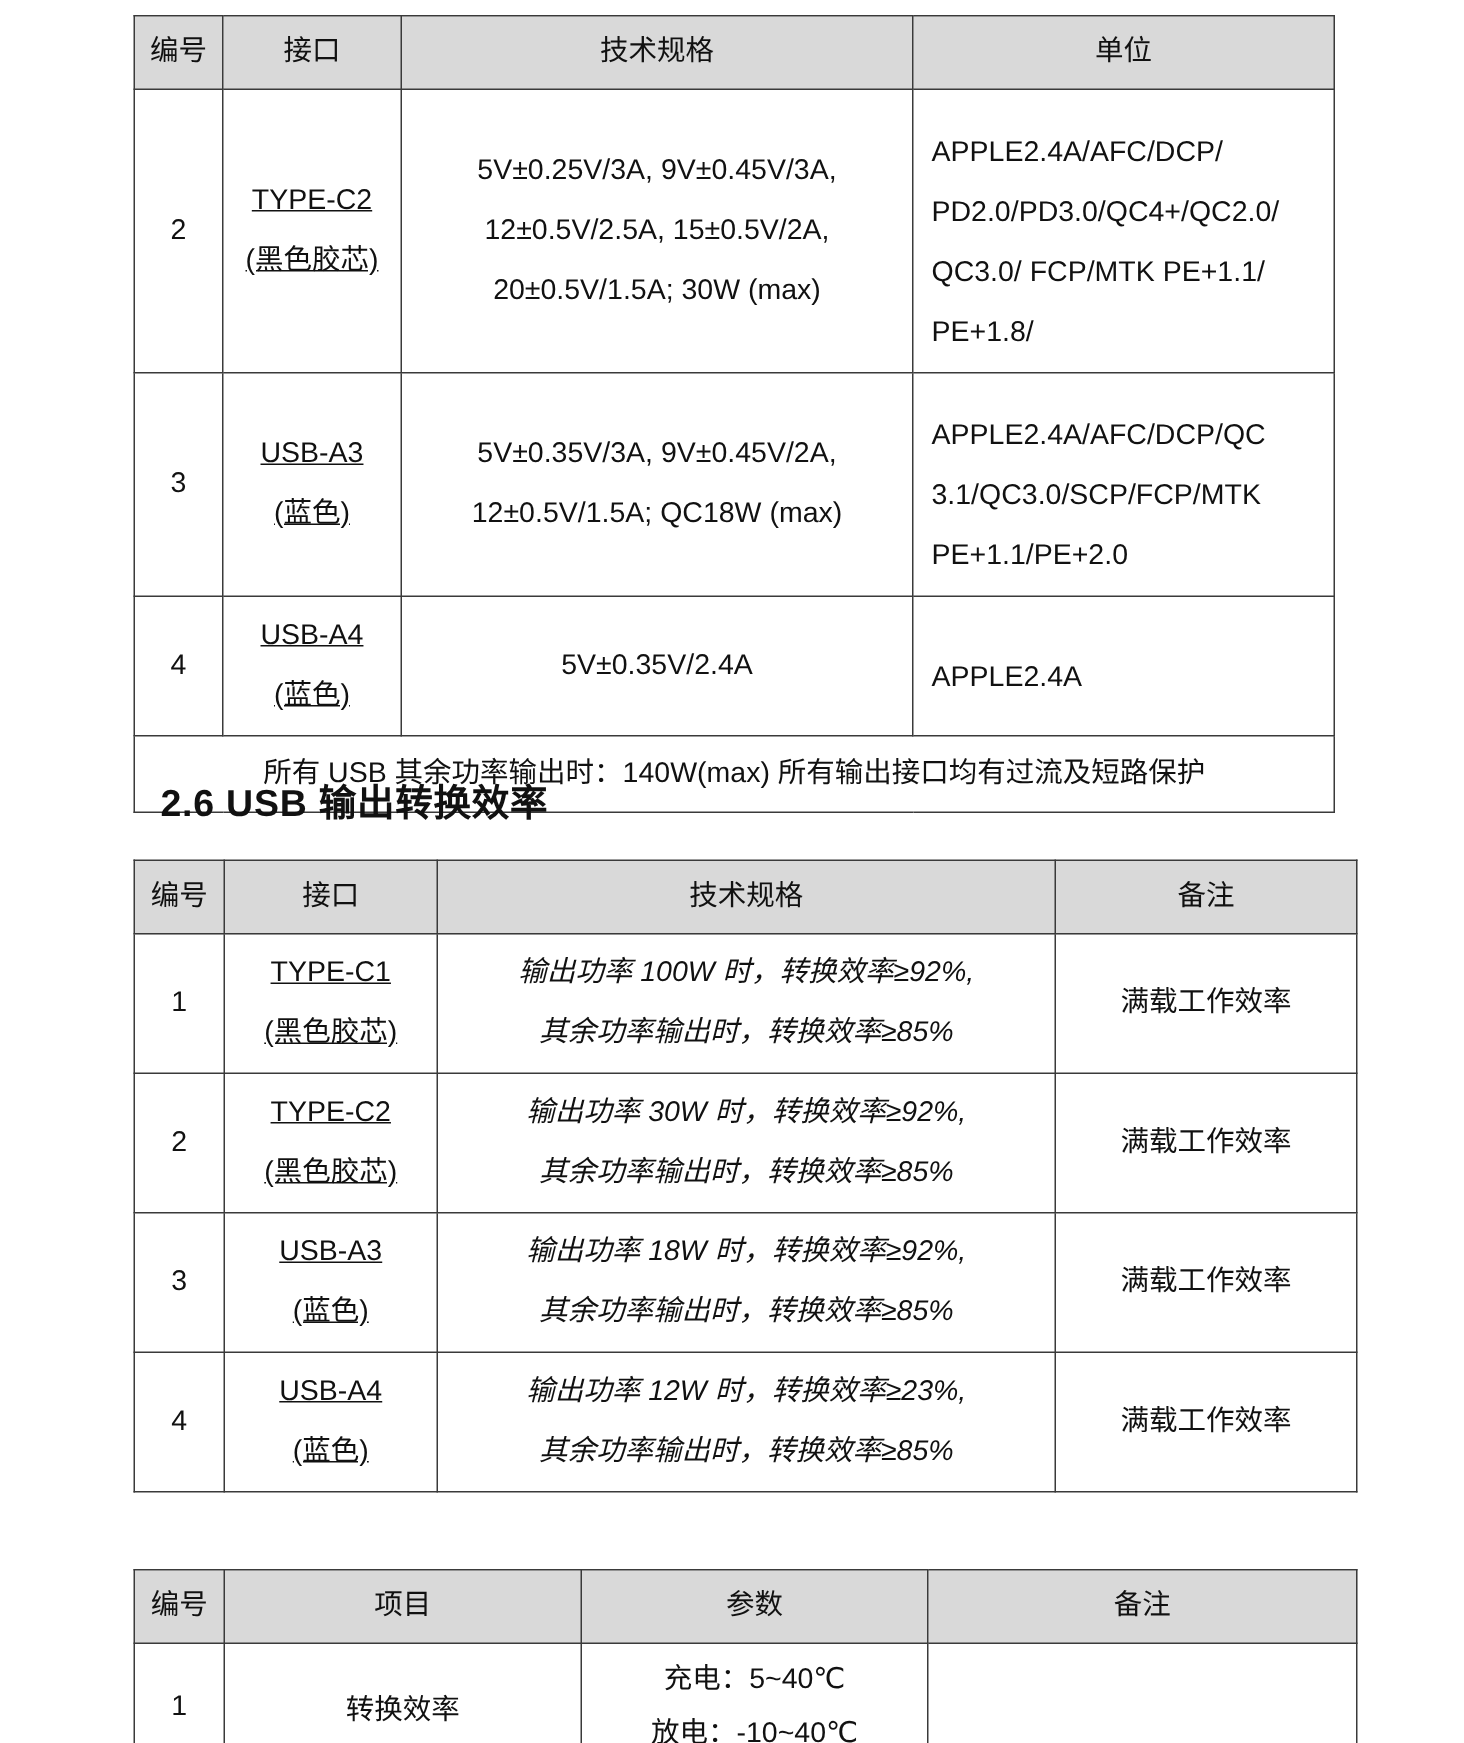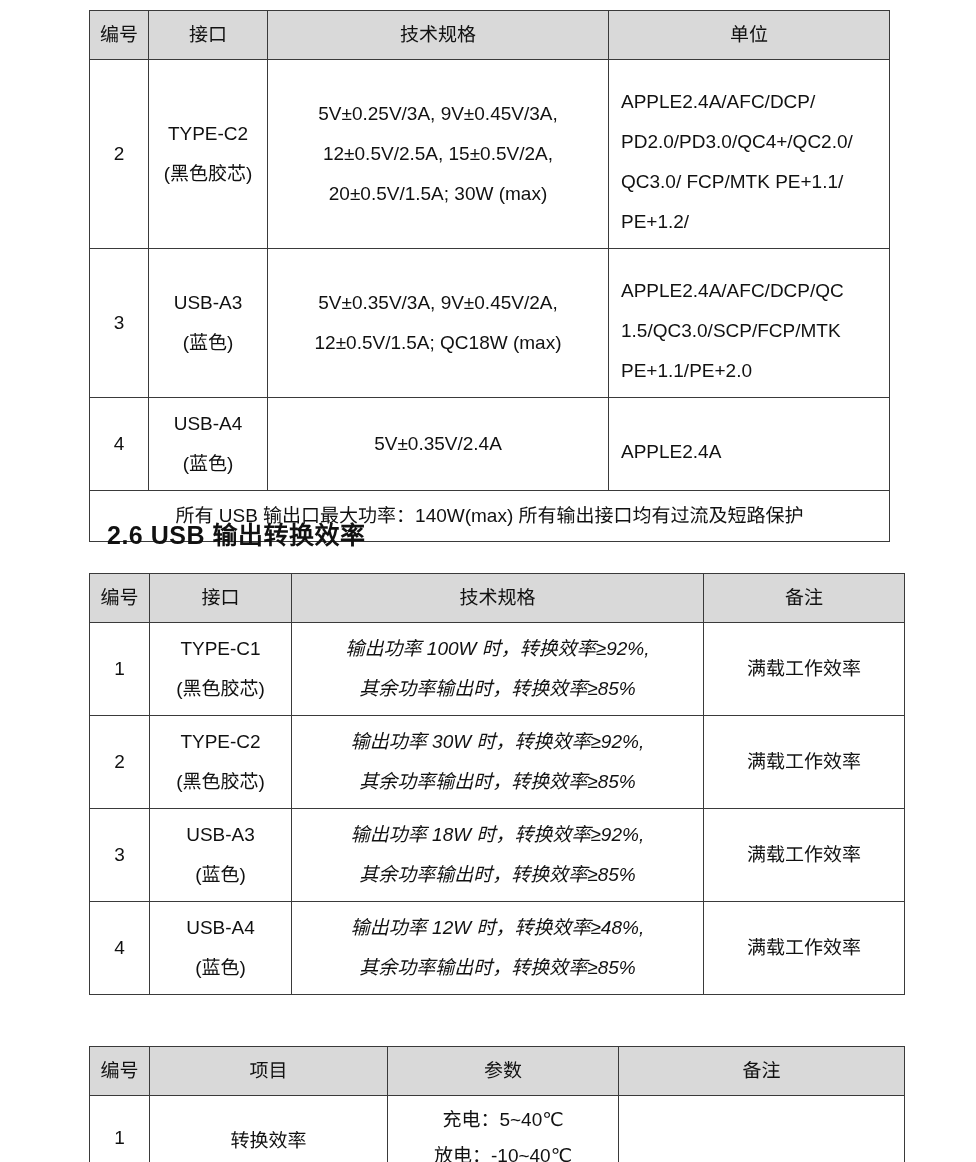--- a/index.html
+++ b/index.html
@@ -49,21 +49,21 @@
   }
   .num {
     text-align: center;
     font-size: 19px;
   }
   .iface {
     text-align: center;
     font-size: 19px;
     line-height: 40px;
   }
-  .iface .sub { display: block; }
+  .iface .sub { display: block; text-decoration: underline; }
   .specs {
     font-size: 19px;
     line-height: 40px;
     text-align: center;
   }
   .specs .ln { display: block; }
   .unit {
     font-size: 19px;
     line-height: 40px;
     text-align: left;
@@ -173,21 +173,21 @@
             <span class="ln">5V±0.25V/3A, 9V±0.45V/3A,</span>
             <span class="ln">12±0.5V/2.5A, 15±0.5V/2A,</span>
             <span class="ln">20±0.5V/1.5A; 30W (max)</span>
           </div>
         </td>
         <td>
           <div class="cell unit">
             <span class="ln">APPLE2.4A/AFC/DCP/</span>
             <span class="ln">PD2.0/PD3.0/QC4+/QC2.0/</span>
             <span class="ln">QC3.0/ FCP/MTK PE+1.1/</span>
-            <span class="ln">PE+1.2/</span>
+            <span class="ln">PE+1.8/</span>
           </div>
         </td>
       </tr>
 
       <tr>
         <td>
           <div class="cell num">3</div>
         </td>
         <td>
           <div class="cell iface">
@@ -197,21 +197,21 @@
         </td>
         <td>
           <div class="cell specs">
             <span class="ln">5V±0.35V/3A, 9V±0.45V/2A,</span>
             <span class="ln">12±0.5V/1.5A; QC18W (max)</span>
           </div>
         </td>
         <td>
           <div class="cell unit">
             <span class="ln">APPLE2.4A/AFC/DCP/QC</span>
-            <span class="ln">1.5/QC3.0/SCP/FCP/MTK</span>
+            <span class="ln">3.1/QC3.0/SCP/FCP/MTK</span>
             <span class="ln">PE+1.1/PE+2.0</span>
           </div>
         </td>
       </tr>
 
       <tr>
         <td>
           <div class="cell num">4</div>
         </td>
         <td>
@@ -227,21 +227,21 @@
         </td>
         <td>
           <div class="cell unit">
             <span class="ln">APPLE2.4A</span>
           </div>
         </td>
       </tr>
 
       <tr class="footrow">
         <td colspan="4">
-          <div class="cell note">所有 USB 输出口最大功率：140W(max) 所有输出接口均有过流及短路保护</div>
+          <div class="cell note">所有 USB 其余功率输出时：140W(max) 所有输出接口均有过流及短路保护</div>
         </td>
       </tr>
     </tbody>
   </table>
 
   <div class="heading" id="heading-26">2.6 USB 输出转换效率</div>
 
   <table class="spec" id="table-efficiency">
     <colgroup>
       <col class="c1">
@@ -323,21 +323,21 @@
           <div class="cell num">4</div>
         </td>
         <td>
           <div class="cell iface">
             <span class="sub">USB-A4</span>
             <span class="sub">(蓝色)</span>
           </div>
         </td>
         <td>
           <div class="cell specs">
-            <span class="ln">输出功率 12W 时，转换效率≥48%,</span>
+            <span class="ln">输出功率 12W 时，转换效率≥23%,</span>
             <span class="ln">其余功率输出时，转换效率≥85%</span>
           </div>
         </td>
         <td>
           <div class="cell note">满载工作效率</div>
         </td>
       </tr>
     </tbody>
   </table>
 

